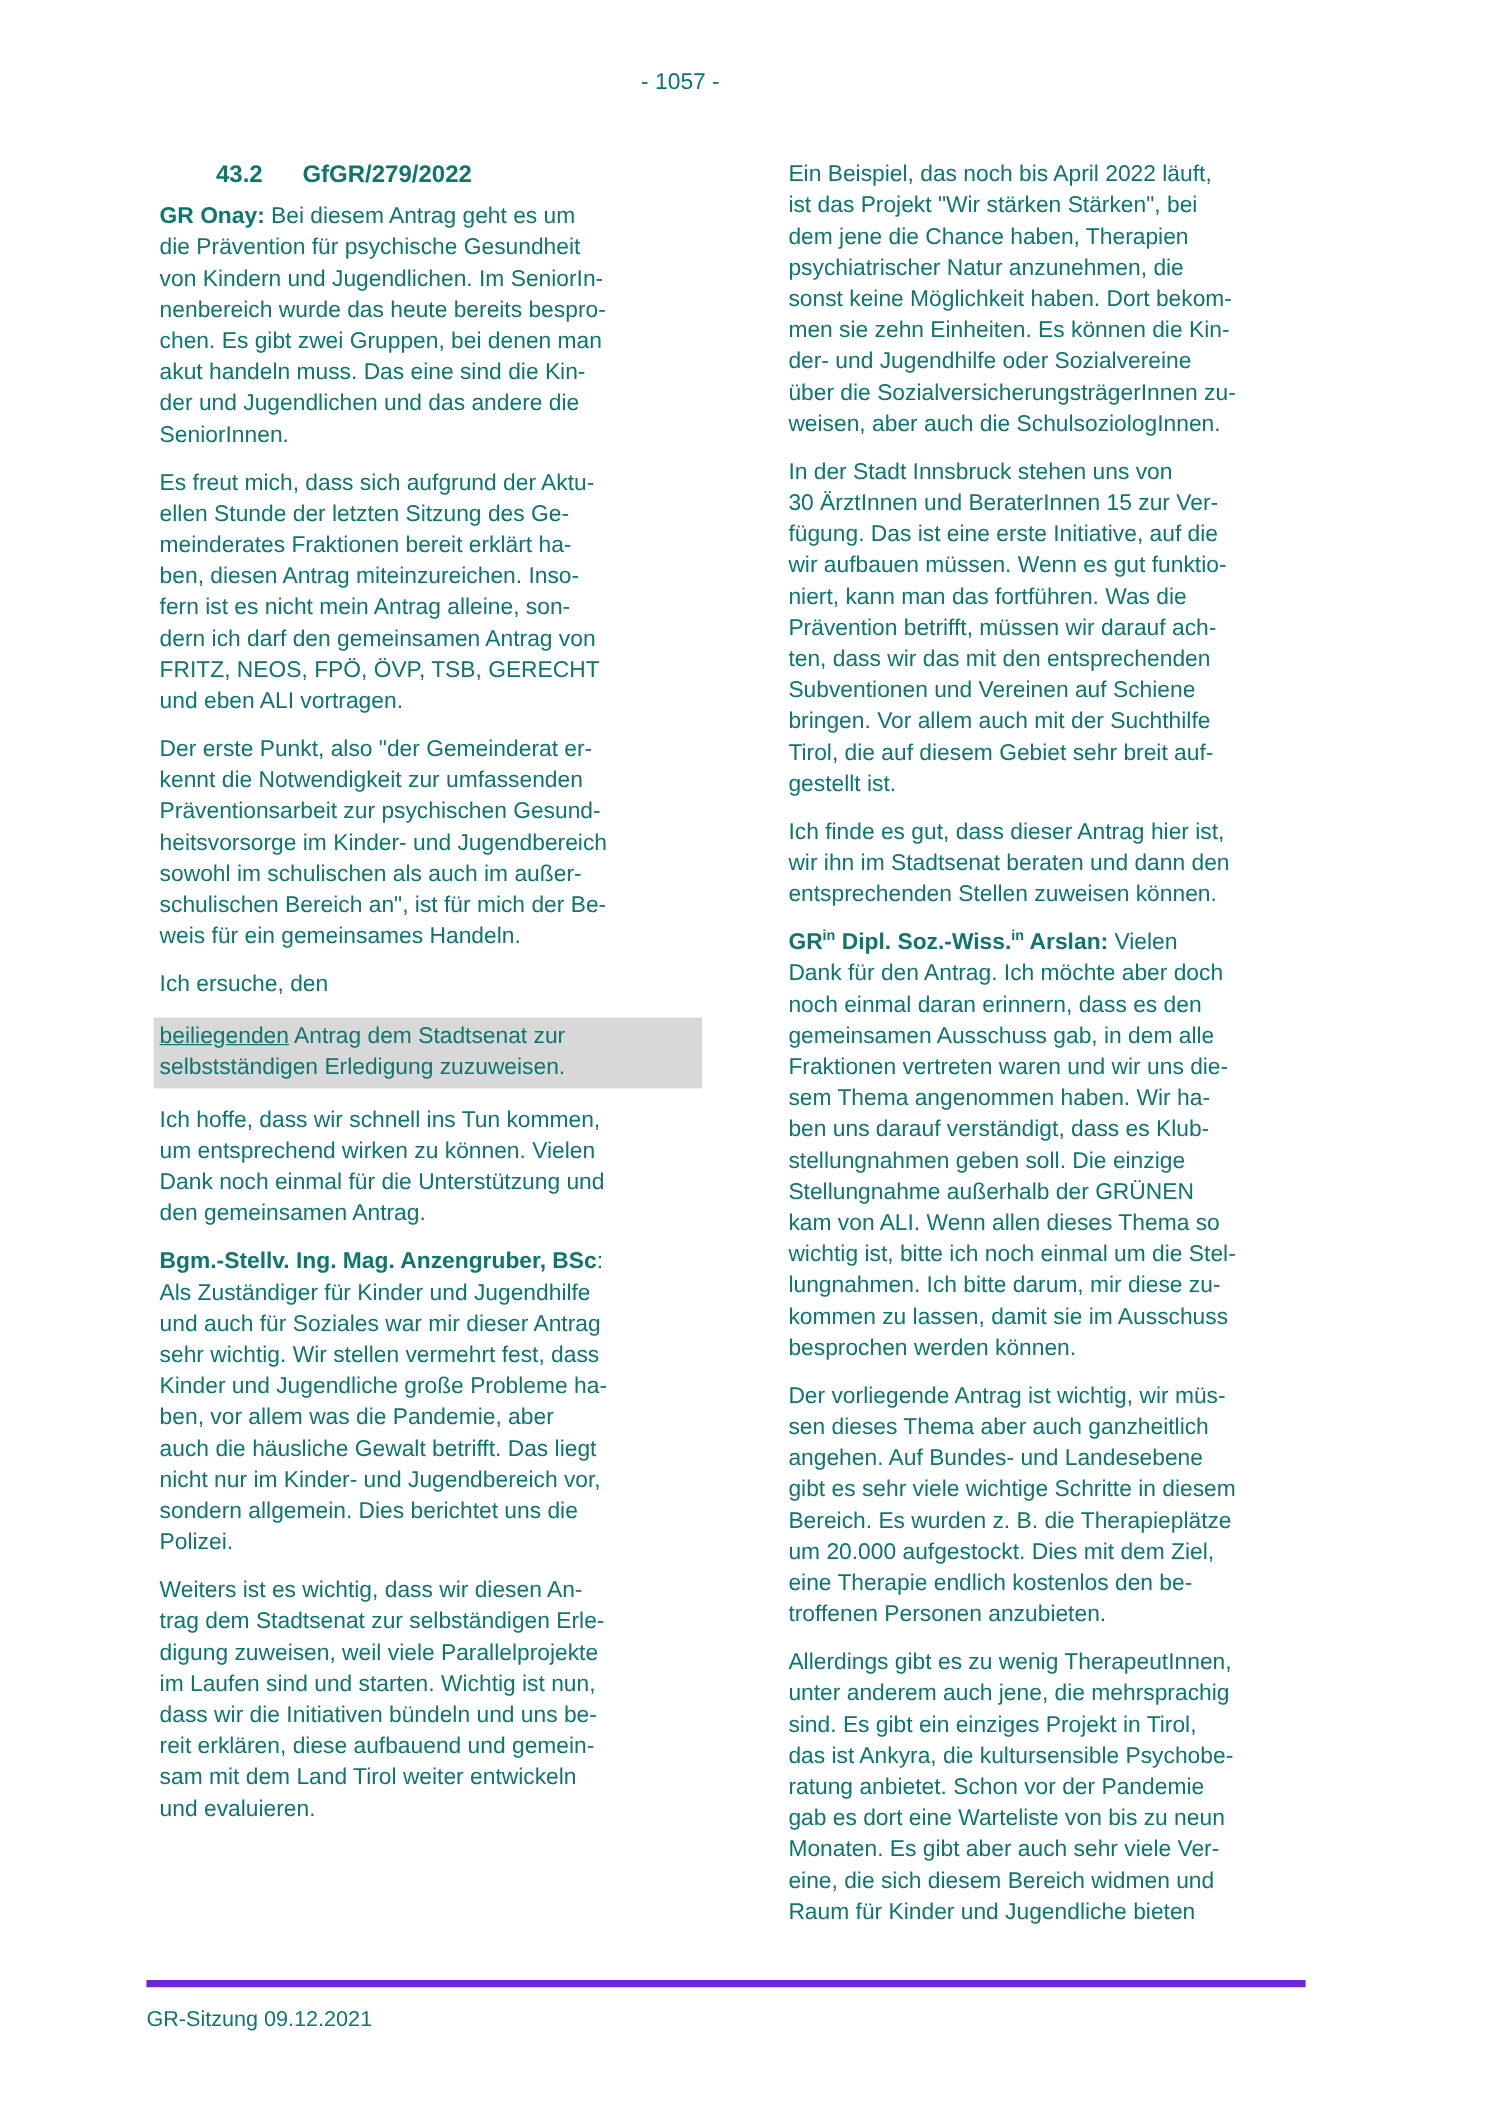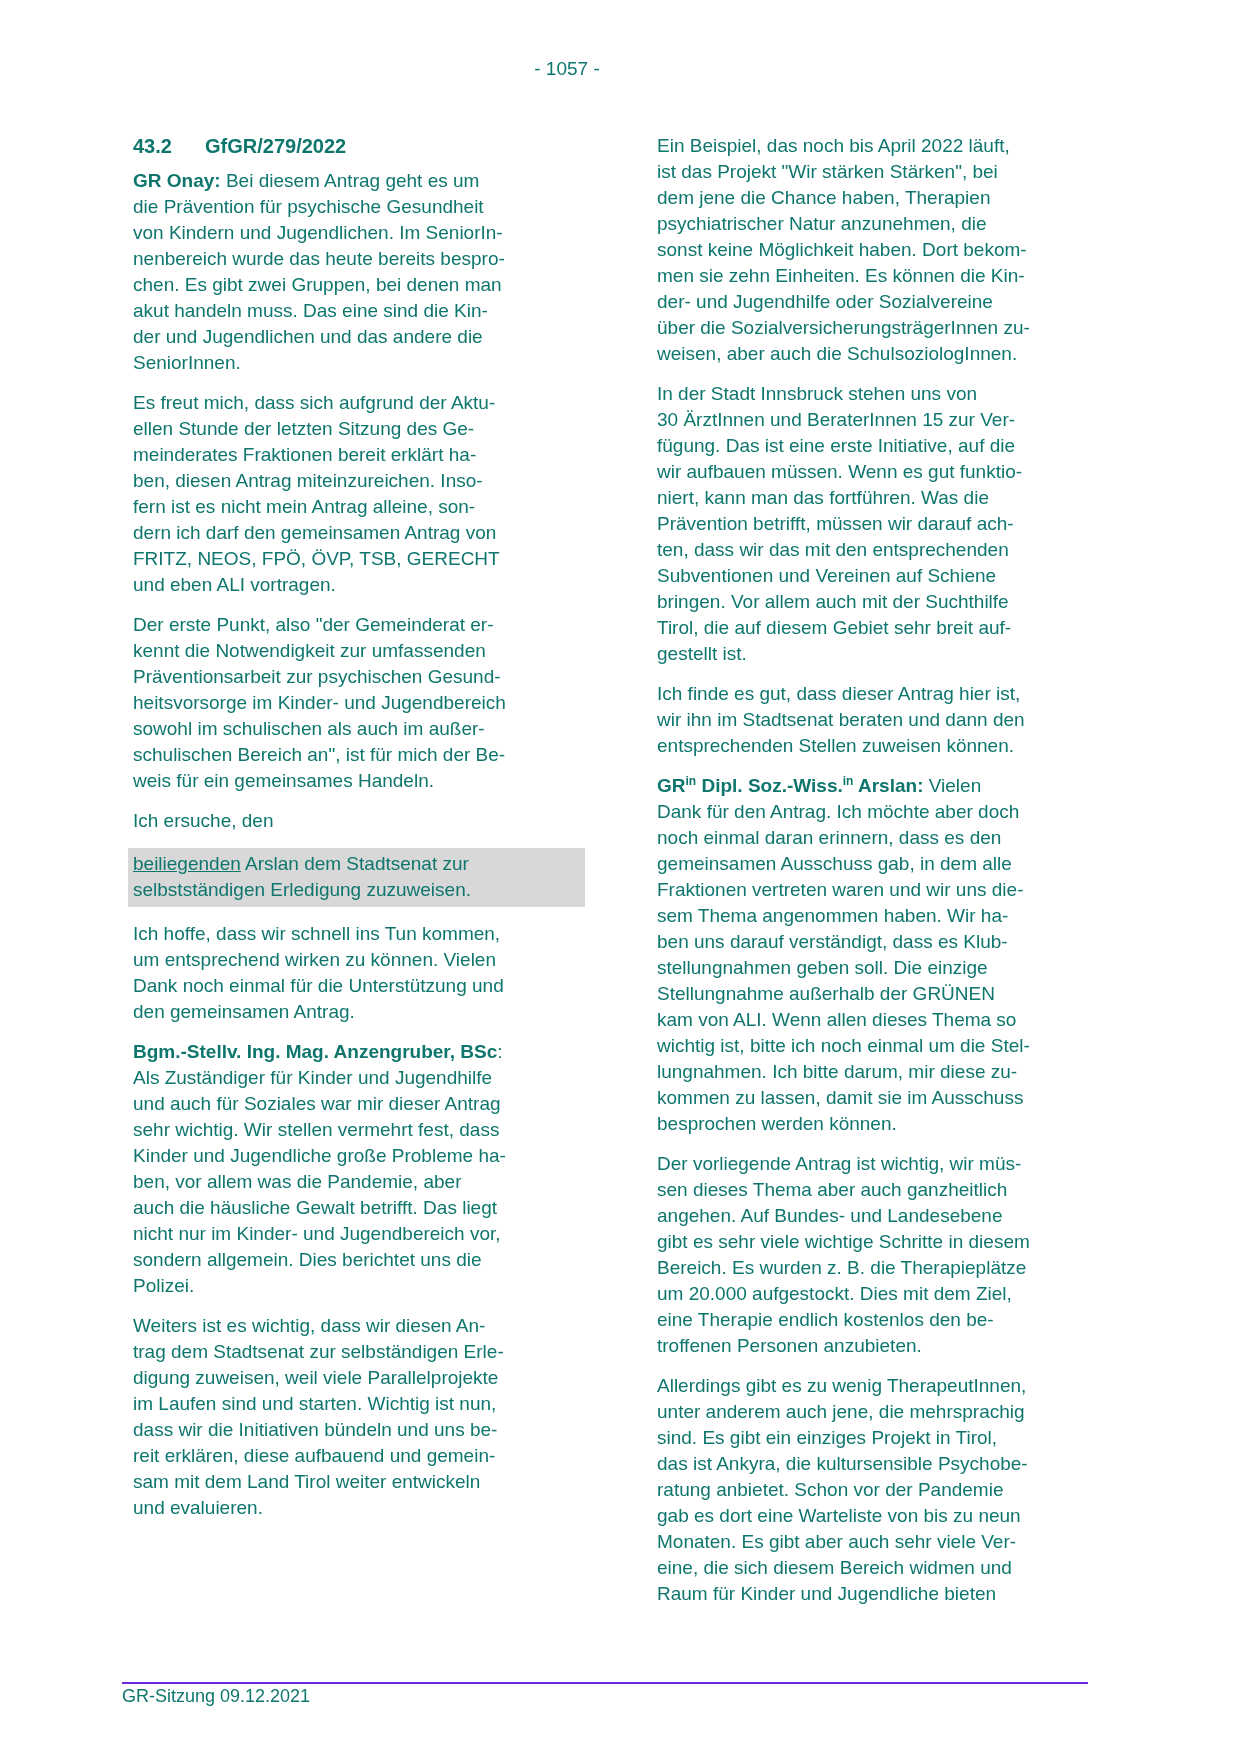--- a/index.html
+++ b/index.html
@@ -28,64 +28,63 @@
     white-space:nowrap;
   }
   .col-left{left:133px;width:452px;}
   .col-right{left:657px;width:452px;}
   .sec-num-row{
     font-weight:bold;
     font-size:20px;
     line-height:27px;
     margin:0 0 8px 0;
   }
-  .sec-num{display:inline-block;width:72px;}
+  .sec-num{display:inline-block;width:72px;margin-left:47px;}
   .sec-title{
     font-weight:bold;
     font-size:20px;
     line-height:27px;
     margin:0 0 15px 72px;
   }
   .para{margin:0 0 14px 0;}
   .para.highlight{
     background:#d8d8d8;
     margin-left:-5px;
     padding:3px 0 4px 5px;
   }
   .sup{vertical-align:super;font-size:12px;line-height:0;}
   .b{font-weight:bold;}
   .u{text-decoration:underline;}
   .footer{
     position:absolute;
     left:122px;
     top:1650px;
     width:966px;
-    border-top:2px solid #6d28d9;
+    border-top:6px solid #6d28d9;
     font-size:18px;
-    padding-top:2px;
-    margin-top:32px;
+    padding-top:16px;
   }
 </style>
 </head>
 <body>
 
 <div class="page">
 
   <div class="pagenum">- 1057 -</div>
 
   <div class="col col-left">
     <div class="sec-num-row">
       <span class="sec-num">43.2</span><span>GfGR/279/2022</span>
     </div>
     <div id="left-paragraphs">
         <p class="para"><span class="b ">GR Onay:</span><span class=""> Bei diesem Antrag geht es um</span><br>die Prävention für psychische Gesundheit<br>von Kindern und Jugendlichen. Im SeniorIn-<br>nenbereich wurde das heute bereits bespro-<br>chen. Es gibt zwei Gruppen, bei denen man<br>akut handeln muss. Das eine sind die Kin-<br>der und Jugendlichen und das andere die<br>SeniorInnen.</p>
         <p class="para">Es freut mich, dass sich aufgrund der Aktu-<br>ellen Stunde der letzten Sitzung des Ge-<br>meinderates Fraktionen bereit erklärt ha-<br>ben, diesen Antrag miteinzureichen. Inso-<br>fern ist es nicht mein Antrag alleine, son-<br>dern ich darf den gemeinsamen Antrag von<br>FRITZ, NEOS, FPÖ, ÖVP, TSB, GERECHT<br>und eben ALI vortragen.</p>
         <p class="para">Der erste Punkt, also "der Gemeinderat er-<br>kennt die Notwendigkeit zur umfassenden<br>Präventionsarbeit zur psychischen Gesund-<br>heitsvorsorge im Kinder- und Jugendbereich<br>sowohl im schulischen als auch im außer-<br>schulischen Bereich an", ist für mich der Be-<br>weis für ein gemeinsames Handeln.</p>
         <p class="para">Ich ersuche, den</p>
-        <p class="para highlight"><span class="u ">beiliegenden</span><span class=""> Arslan dem Stadtsenat zur</span><br>selbstständigen Erledigung zuzuweisen.</p>
+        <p class="para highlight"><span class="u ">beiliegenden</span><span class=""> Antrag dem Stadtsenat zur</span><br>selbstständigen Erledigung zuzuweisen.</p>
         <p class="para">Ich hoffe, dass wir schnell ins Tun kommen,<br>um entsprechend wirken zu können. Vielen<br>Dank noch einmal für die Unterstützung und<br>den gemeinsamen Antrag.</p>
         <p class="para"><span class="b ">Bgm.-Stellv. Ing. Mag. Anzengruber, BSc</span><span class="">:</span><br>Als Zuständiger für Kinder und Jugendhilfe<br>und auch für Soziales war mir dieser Antrag<br>sehr wichtig. Wir stellen vermehrt fest, dass<br>Kinder und Jugendliche große Probleme ha-<br>ben, vor allem was die Pandemie, aber<br>auch die häusliche Gewalt betrifft. Das liegt<br>nicht nur im Kinder- und Jugendbereich vor,<br>sondern allgemein. Dies berichtet uns die<br>Polizei.</p>
         <p class="para">Weiters ist es wichtig, dass wir diesen An-<br>trag dem Stadtsenat zur selbständigen Erle-<br>digung zuweisen, weil viele Parallelprojekte<br>im Laufen sind und starten. Wichtig ist nun,<br>dass wir die Initiativen bündeln und uns be-<br>reit erklären, diese aufbauend und gemein-<br>sam mit dem Land Tirol weiter entwickeln<br>und evaluieren.</p>
       </div>
   </div>
 
   <div class="col col-right">
     <div id="right-paragraphs">
         <p class="para">Ein Beispiel, das noch bis April 2022 läuft,<br>ist das Projekt "Wir stärken Stärken", bei<br>dem jene die Chance haben, Therapien<br>psychiatrischer Natur anzunehmen, die<br>sonst keine Möglichkeit haben. Dort bekom-<br>men sie zehn Einheiten. Es können die Kin-<br>der- und Jugendhilfe oder Sozialvereine<br>über die SozialversicherungsträgerInnen zu-<br>weisen, aber auch die SchulsoziologInnen.</p>
         <p class="para">In der Stadt Innsbruck stehen uns von<br>30 ÄrztInnen und BeraterInnen 15 zur Ver-<br>fügung. Das ist eine erste Initiative, auf die<br>wir aufbauen müssen. Wenn es gut funktio-<br>niert, kann man das fortführen. Was die<br>Prävention betrifft, müssen wir darauf ach-<br>ten, dass wir das mit den entsprechenden<br>Subventionen und Vereinen auf Schiene<br>bringen. Vor allem auch mit der Suchthilfe<br>Tirol, die auf diesem Gebiet sehr breit auf-<br>gestellt ist.</p>

